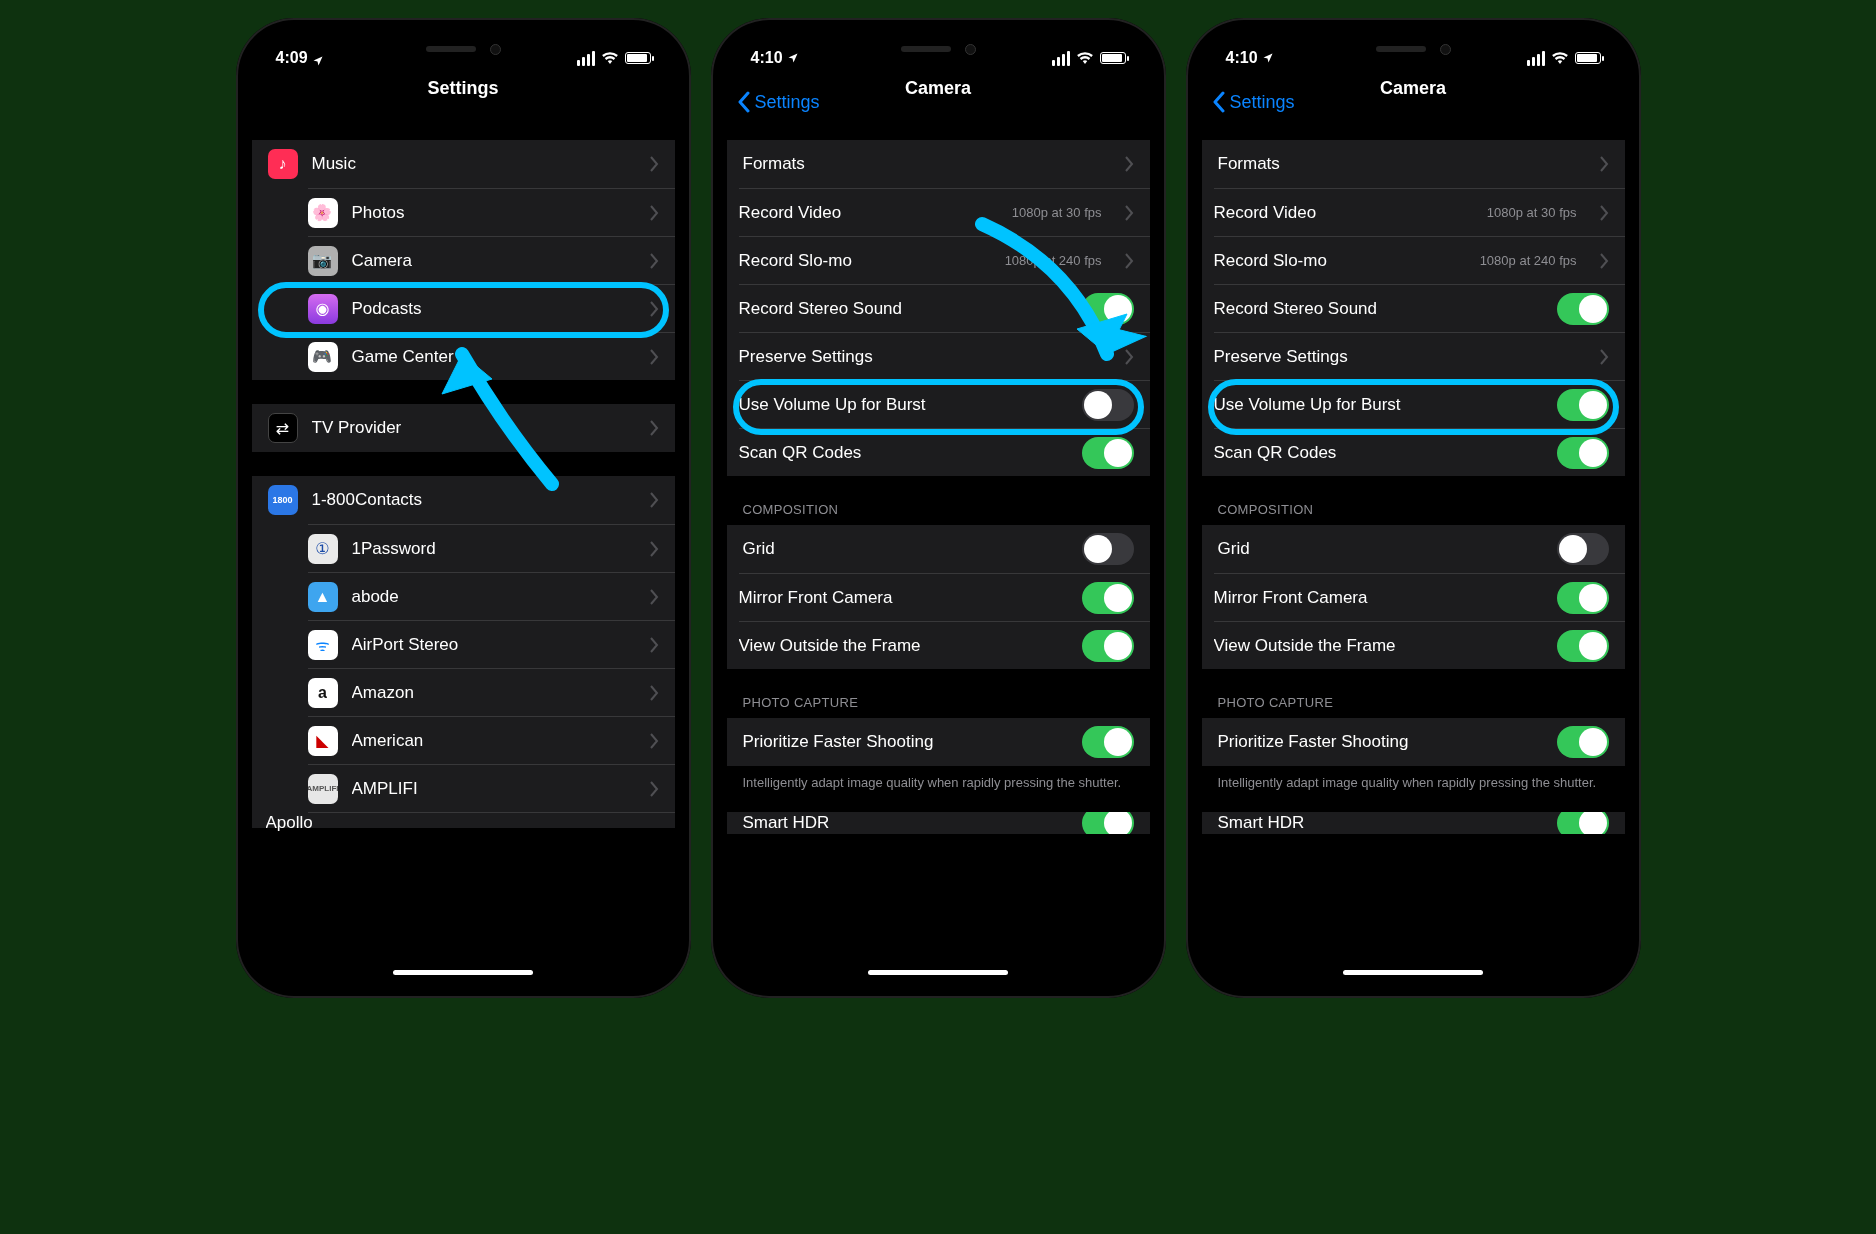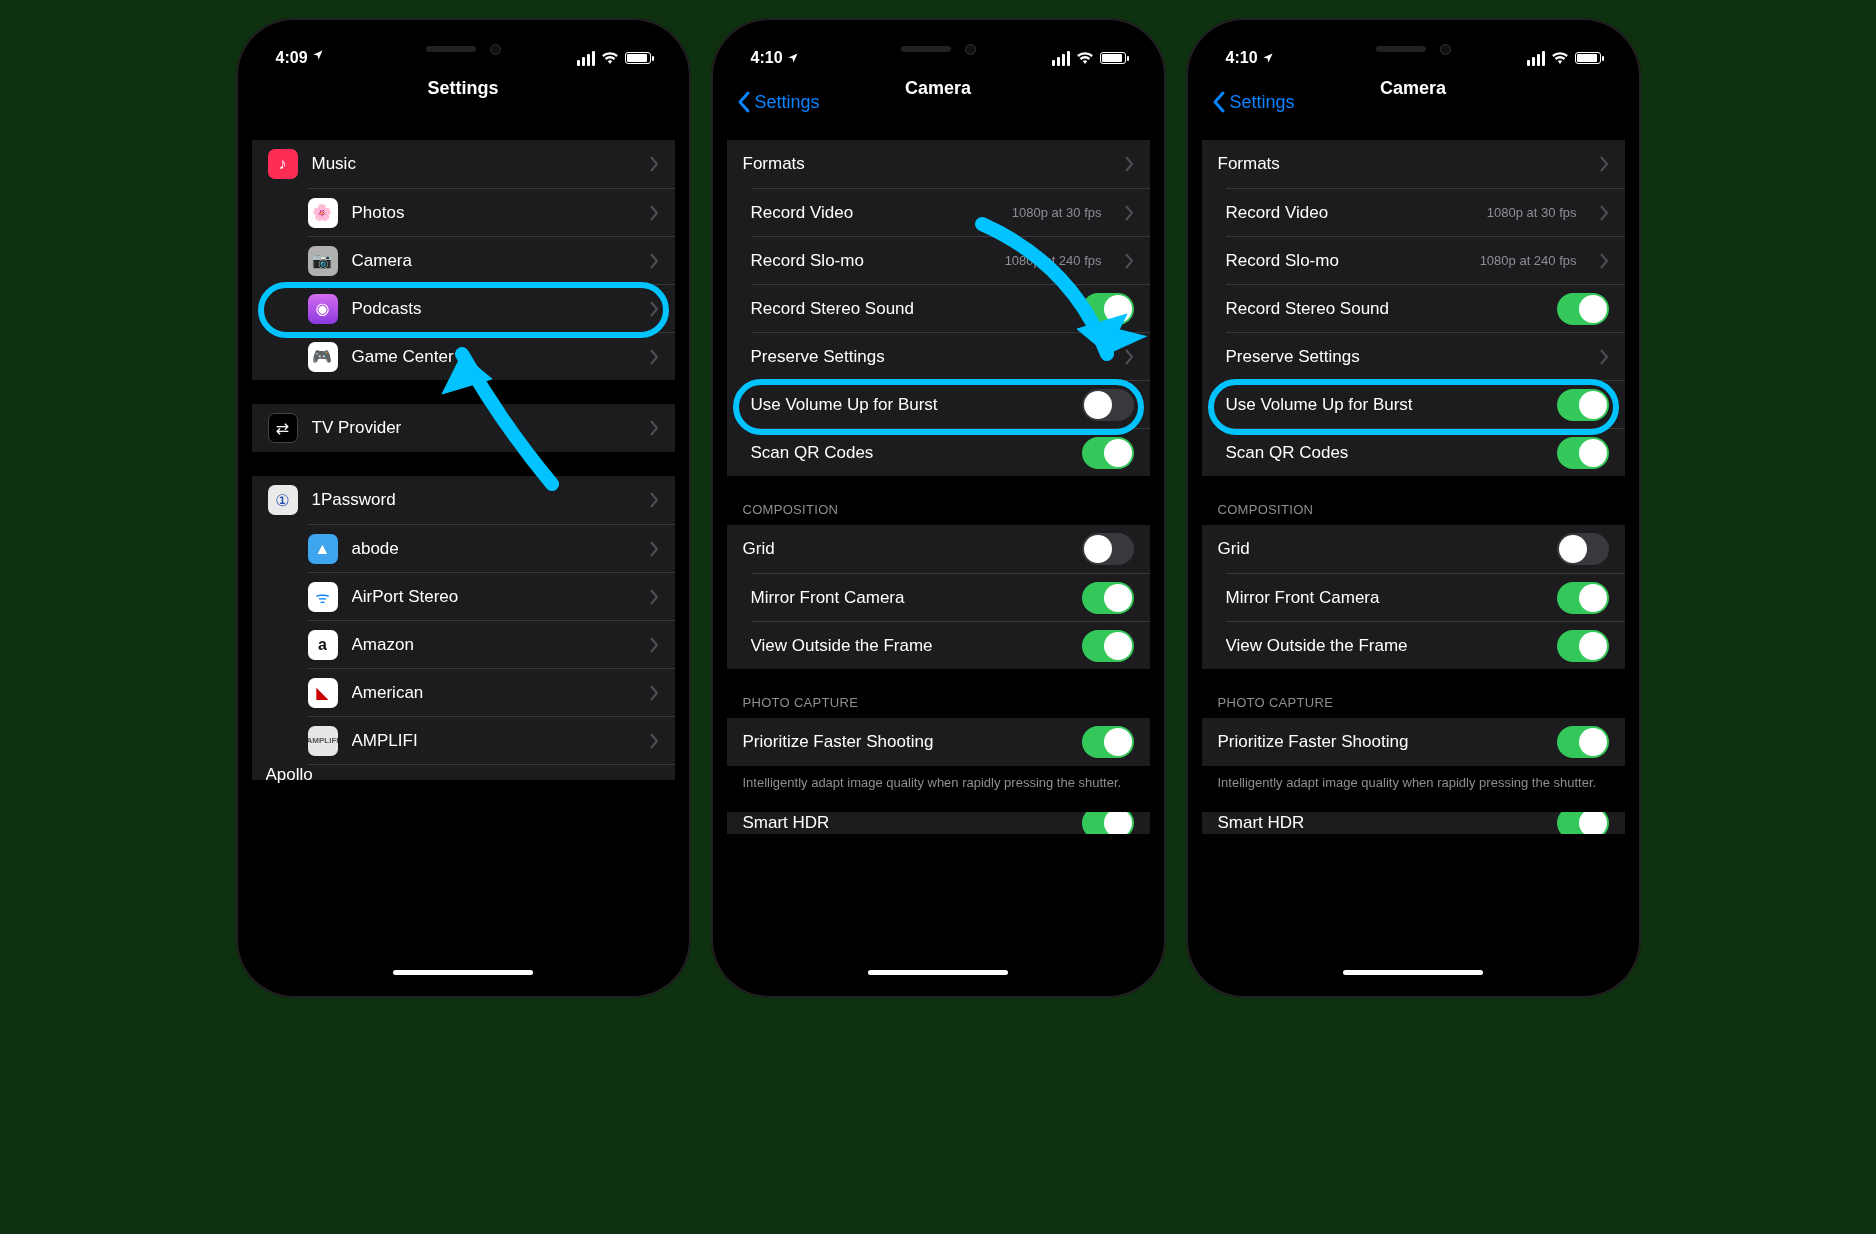--- a/index.html
+++ b/index.html
@@ -36,21 +36,21 @@
   .loc{width:12px;height:12px}
   .nav{height:48px;display:flex;align-items:flex-start;justify-content:center;color:#fff;font-size:18px;font-weight:600;position:relative;flex:none}
   .nav .back{position:absolute;left:10px;top:0;height:100%;display:flex;align-items:center;color:var(--accent);font-size:18px;font-weight:400}
   .chev-back{width:14px;height:22px;margin-right:4px}
   .content{flex:1;overflow:hidden;display:flex;flex-direction:column;gap:0}
   .group{margin-top:24px;background:var(--cell)}
   .group.first{margin-top:14px}
   .group-header{font-size:13px;color:var(--muted);padding:0 16px 8px;text-transform:uppercase;letter-spacing:0.3px}
   .group-footer{font-size:13px;color:var(--muted);padding:8px 16px 0;line-height:1.35}
   .cell{height:48px;display:flex;align-items:center;padding:0 16px;color:var(--text);font-size:17px;position:relative;gap:14px}
-  .cell + .cell{border-top:1px solid var(--hair);margin-left:24px;padding-left:0;padding-right:16px}
+  .cell + .cell{border-top:1px solid var(--hair);margin-left:12px;padding-left:0;padding-right:16px}
   .cell + .cell::before{content:"";position:absolute;left:-16px;width:16px;height:100%;background:var(--cell)}
   .cell.icon + .cell.icon{margin-left:56px}
   .app-icon{width:30px;height:30px;border-radius:7px;flex:none;display:flex;align-items:center;justify-content:center;font-size:16px}
   .label{flex:1;white-space:nowrap;overflow:hidden;text-overflow:ellipsis}
   .detail{color:var(--muted);font-size:13px;margin-right:8px}
   .chev{width:10px;height:16px;flex:none;opacity:.45}
   .toggle{width:52px;height:32px;border-radius:16px;background:#39393d;position:relative;flex:none}
   .toggle.on{background:var(--green)}
   .toggle .knob{width:28px;height:28px;background:#fff;border-radius:50%;position:absolute;top:2px;left:2px;transition:left .1s}
   .toggle.on .knob{left:22px}
@@ -61,21 +61,21 @@
 </style>
 </head>
 <body>
 
 <div class="device">
   <div class="screen">
     <div class="notch"></div>
     <div class="home-ind"></div>
 
     <div class="status">
-      <span style="display:flex;align-items:flex-start;gap:4px">
+      <span style="display:flex;align-items:flex-end;gap:4px">
         <span>4:09</span>
         <svg class="loc" viewBox="0 0 24 24">
             <path fill="#fff" d="M3 11l18-8-8 18-2-8z"></path>
           </svg>
       </span>
       <span class="right">
         <span class="bars">
             <i></i>
             <i></i>
             <i></i>
@@ -137,20 +137,27 @@
         <div class="cell icon">
             <span class="app-icon" style="background:#000;border:1px solid #444;color:#fff">⇄</span>
             <span class="label">TV Provider</span>
             <svg class="chev" viewBox="0 0 10 16">
               <path d="M2 1l6 7-6 7" stroke="#8e8e93" stroke-width="2" fill="none"></path>
             </svg>
           </div>
       </div>
 
       <div class="group">
+        <div class="cell icon">
+            <span class="app-icon" style="background:#2b77e6;color:#fff;font-size:9px;font-weight:700">1800</span>
+            <span class="label">1-800Contacts</span>
+            <svg class="chev" viewBox="0 0 10 16">
+              <path d="M2 1l6 7-6 7" stroke="#8e8e93" stroke-width="2" fill="none"></path>
+            </svg>
+          </div>
         <div class="cell icon">
             <span class="app-icon" style="background:#eaeaea;color:#1a4ba8">①</span>
             <span class="label">1Password</span>
             <svg class="chev" viewBox="0 0 10 16">
               <path d="M2 1l6 7-6 7" stroke="#8e8e93" stroke-width="2" fill="none"></path>
             </svg>
           </div>
         <div class="cell icon">
             <span class="app-icon" style="background:#3ea5ef;color:#fff">▲</span>
             <span class="label">abode</span>

